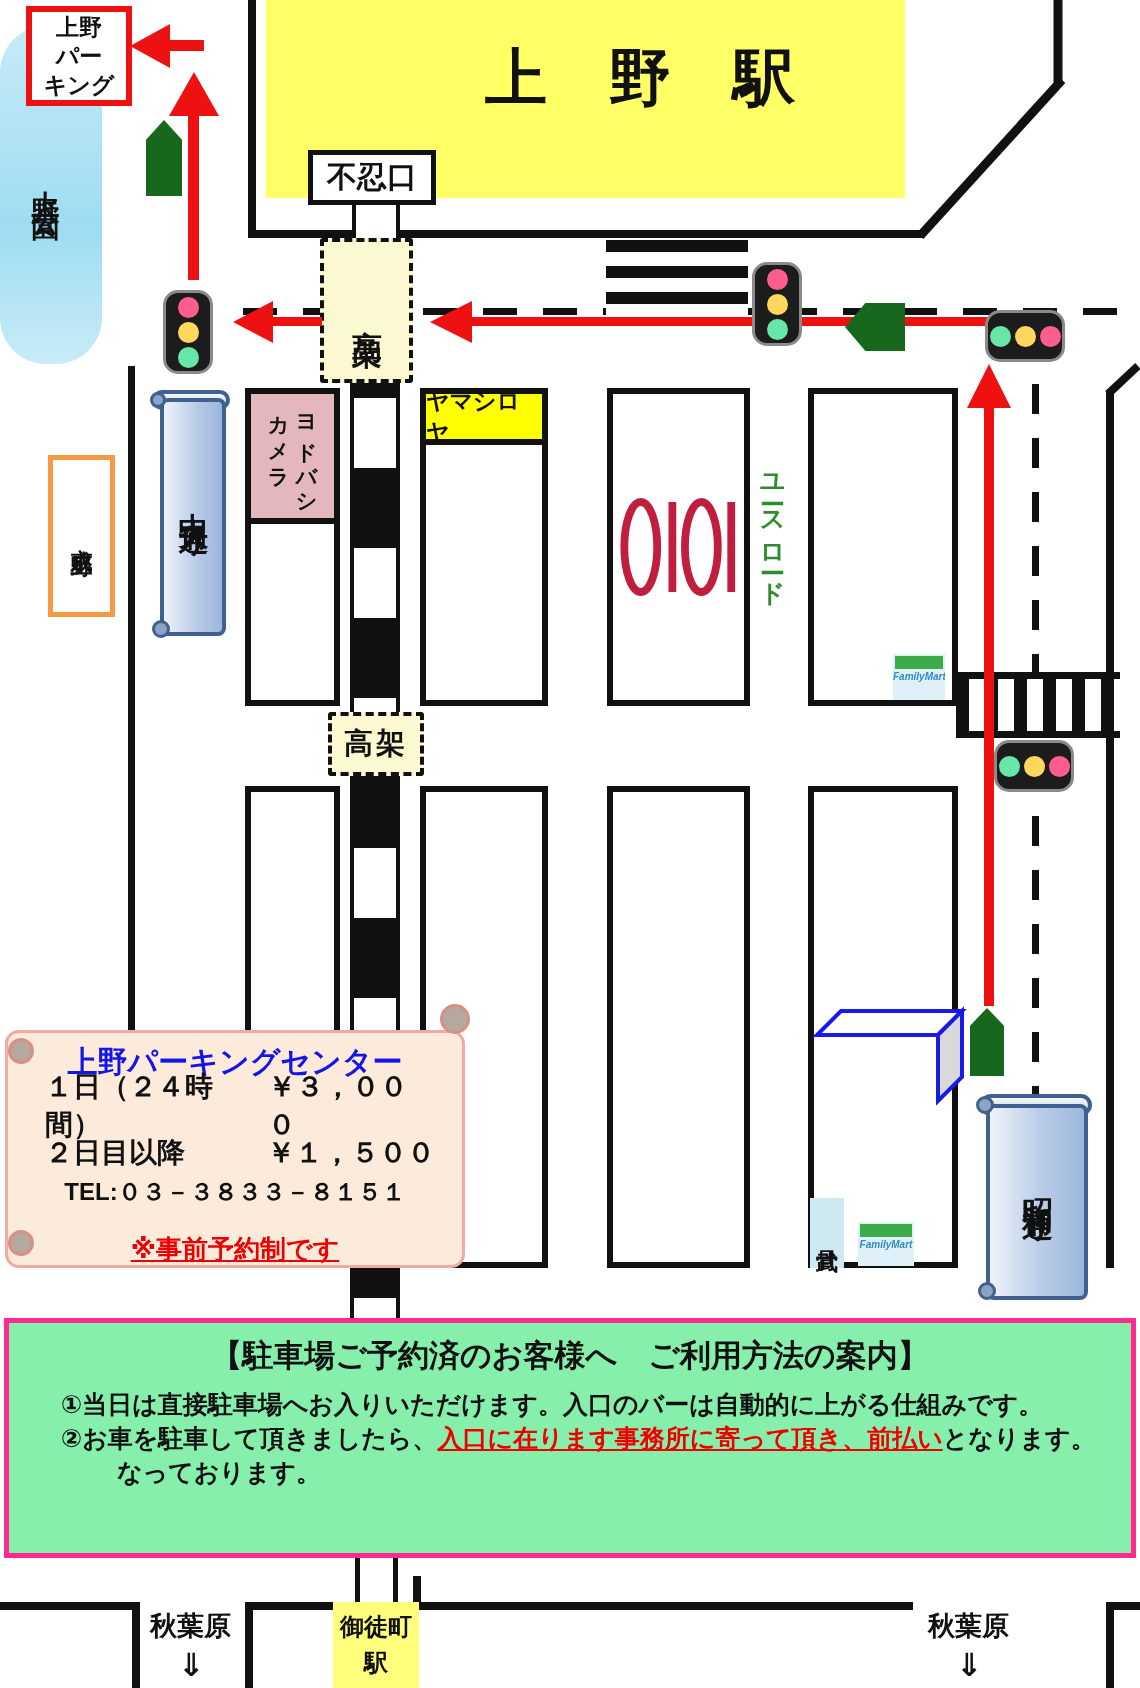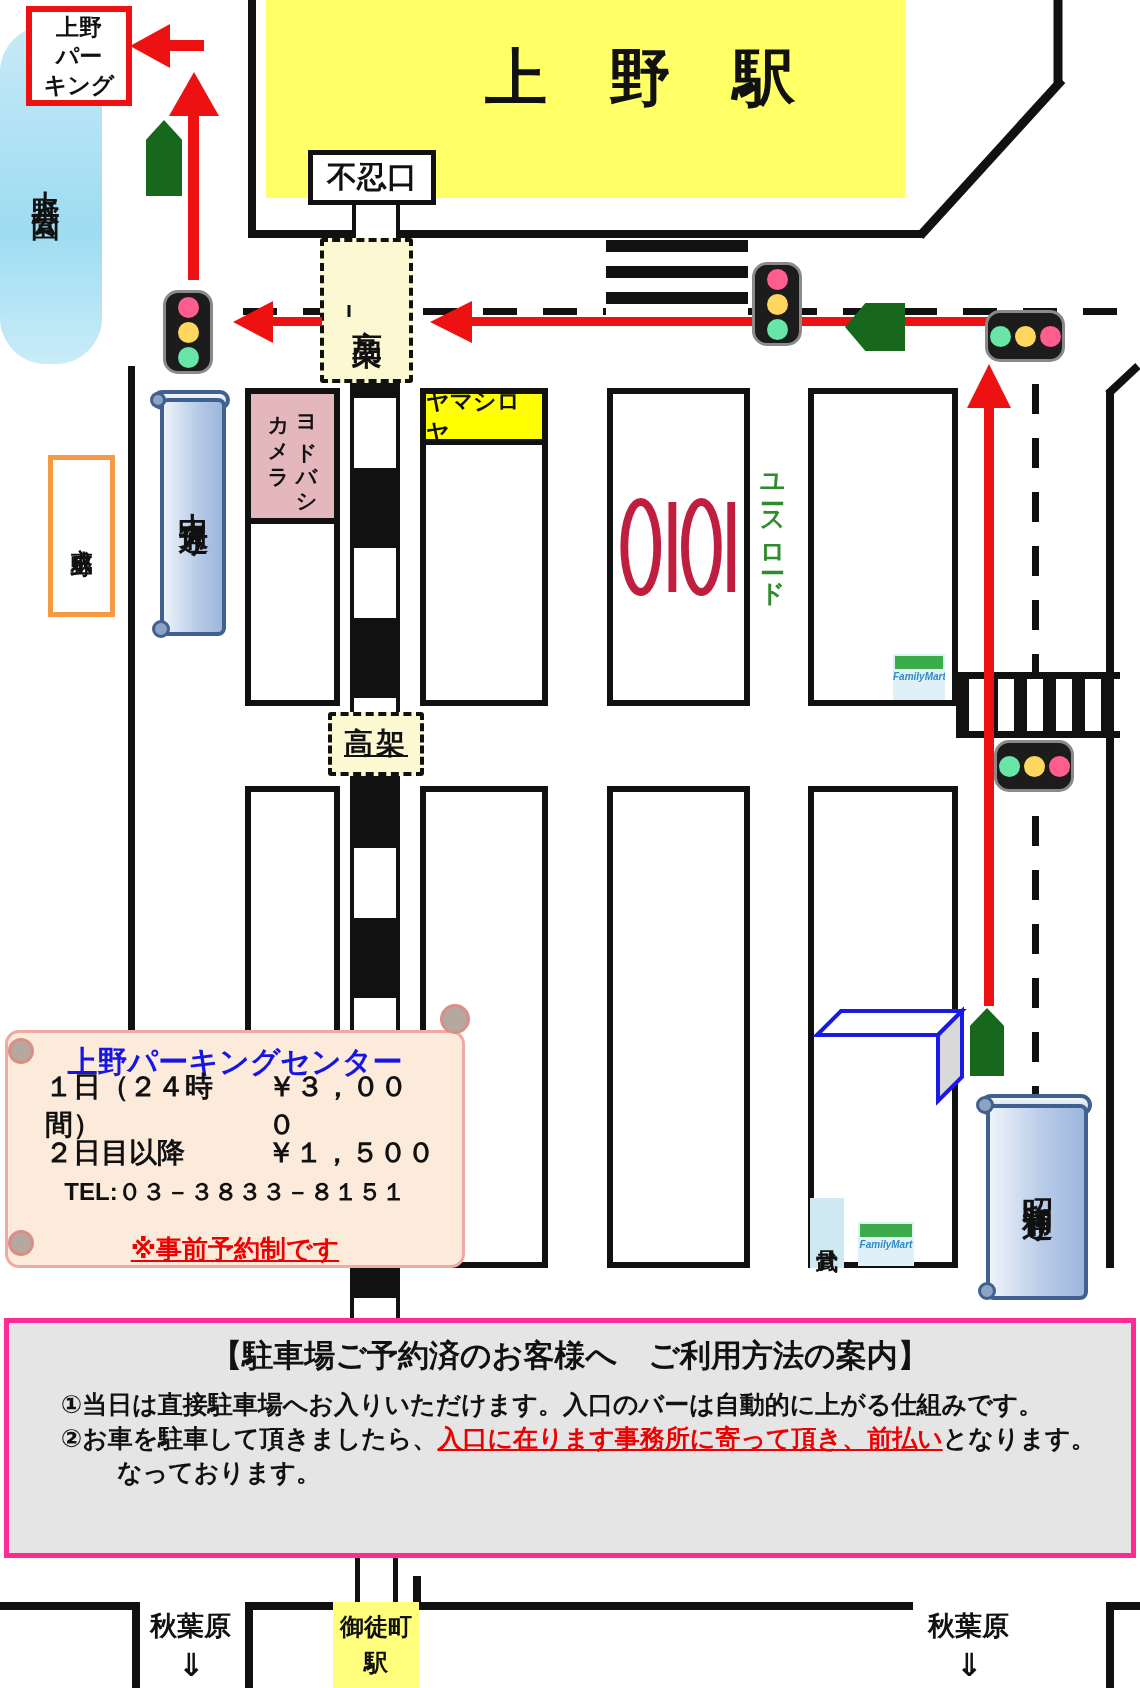--- a/index.html
+++ b/index.html
@@ -6,21 +6,21 @@
   #stage{position:relative;width:1140px;height:1688px;background:#fff;overflow:hidden;
          font-family:"Liberation Sans","DejaVu Sans",sans-serif;}
   .abs{position:absolute;}
   .bold{font-weight:bold;}
   .vt{writing-mode:vertical-rl;text-orientation:upright;font-weight:bold;color:#111;}
   .blk{background:#111;}
   .bldg{background:#fff;border:6px solid #111;box-sizing:border-box;}
   .label-box{background:#fff;border:5px solid #111;box-sizing:border-box;
              display:flex;align-items:center;justify-content:center;font-weight:bold;color:#111;}
   .koka{background:#fbf8d2;border:4px dashed #111;box-sizing:border-box;border-radius:3px;
-        display:flex;align-items:center;justify-content:center;font-weight:bold;color:#111;text-decoration:underline;}
+        display:flex;align-items:center;justify-content:center;font-weight:bold;color:#111;}
   .dashH{background:repeating-linear-gradient(90deg,#111 0 34px,transparent 34px 60px);}
   .dashV{background:repeating-linear-gradient(180deg,#111 0 30px,transparent 30px 54px);}
   .xwalkH{background:#fff repeating-linear-gradient(180deg,#111 0 12px,transparent 12px 26px);}
   .xwalkV{background-color:#fff;background-image:repeating-linear-gradient(90deg,#111 0 13px,transparent 13px 29px);
           border-top:7px solid #111;border-bottom:7px solid #111;box-sizing:border-box;}
   .rail{background:repeating-linear-gradient(180deg,#fff 0 70px,#111 70px 150px);
         border-left:4px solid #111;border-right:4px solid #111;box-sizing:border-box;}
   .shaft{background:#ee1111;}
   .headL{background:#ee1111;clip-path:polygon(0 50%,100% 0,100% 100%);}
   .headU{background:#ee1111;clip-path:polygon(50% 0,100% 100%,0 100%);}
@@ -201,21 +201,21 @@
     <span>１日（２４時間）</span>
     <span>￥３，０００</span>
   </div>
   <div class="abs" style="left:45px;top:1134px;width:390px;display:flex;justify-content:space-between;font-size:28px;font-weight:bold;color:#111;">
     <span>２日目以降</span>
     <span>￥１，５００</span>
   </div>
   <div class="abs bold" style="left:20px;top:1176px;width:430px;text-align:center;font-size:24px;color:#111;">TEL:０３－３８３３－８１５１</div>
   <div class="abs red-u" style="left:20px;top:1216px;width:430px;text-align:center;font-size:26px;">※事前予約制です</div>
 
-  <div class="abs" style="left:4px;top:1318px;width:1132px;height:240px;background:#e5e5e5;border:5px solid #ff2a93;box-sizing:border-box;padding:8px 0 0 0;">
+  <div class="abs" style="left:4px;top:1318px;width:1132px;height:240px;background:#86efac;border:5px solid #ff2a93;box-sizing:border-box;padding:8px 0 0 0;">
     <div class="bold" style="text-align:center;font-size:31px;color:#111;margin:4px 0 10px 0;">【駐車場ご予約済のお客様へ　ご利用方法の案内】</div>
     <div class="infoline" style="margin-left:52px;">①当日は直接駐車場へお入りいただけます。入口のバーは自動的に上がる仕組みです。</div>
     <div class="infoline" style="margin-left:52px;">
       <span>②お車を駐車して頂きましたら、</span><span class="red-u">入口に在ります事務所に寄って頂き、前払い</span><span>となります。</span>
     </div>
     <div class="infoline" style="margin-left:108px;">なっております。</div>
   </div>
 
   <div class="abs blk" style="left:355px;top:1558px;width:5px;height:48px;"></div>
   <div class="abs blk" style="left:393px;top:1558px;width:5px;height:48px;"></div>

